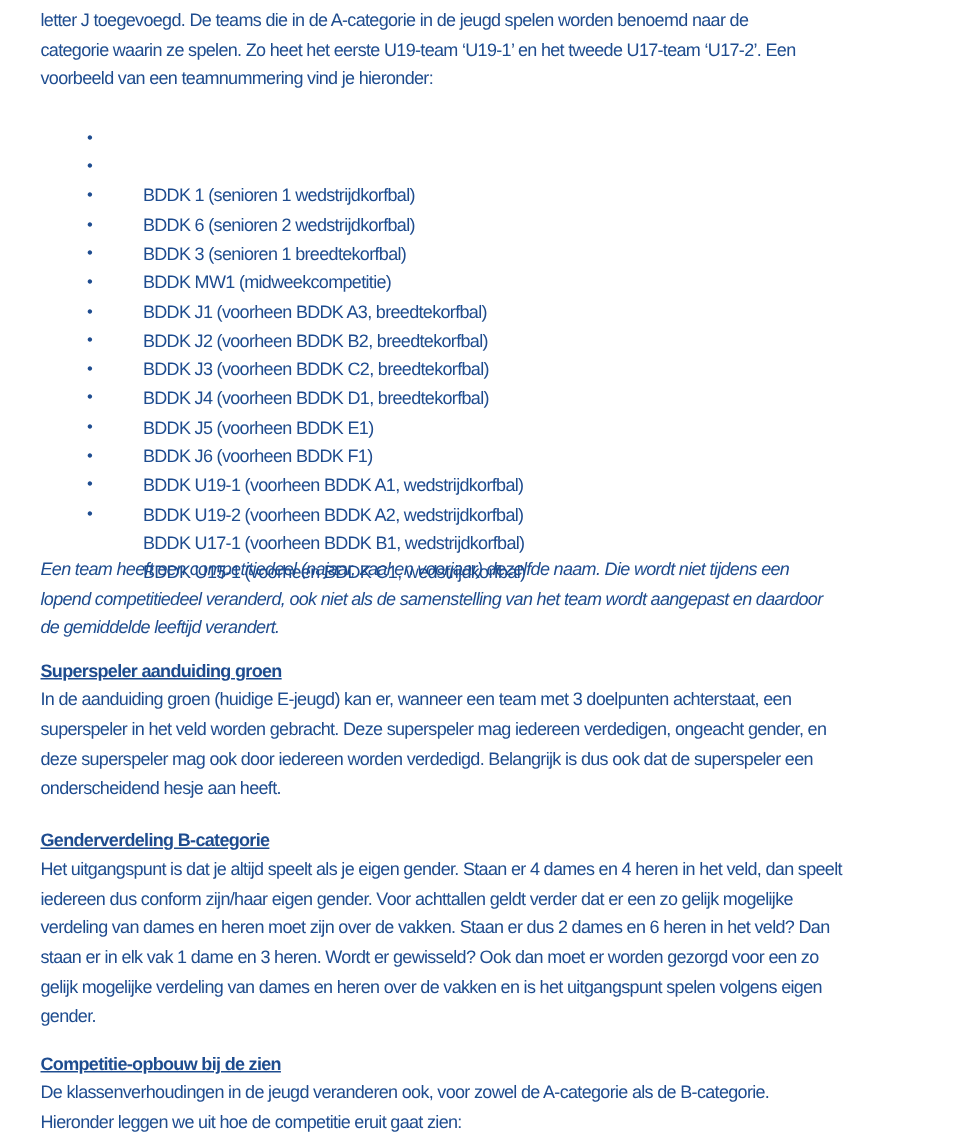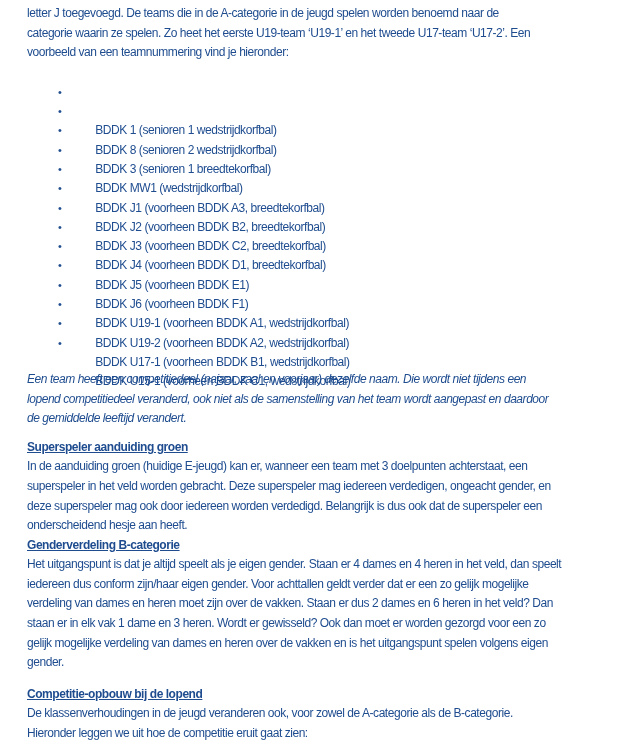--- a/index.html
+++ b/index.html
@@ -54,49 +54,49 @@
   }
   .section-heading {
     margin: 0;
     font-size: 12px;
     font-weight: bold;
     line-height: 19.6px;
     text-decoration: underline;
     white-space: pre;
   }
   .section-superspeler { margin-top: 9px; }
-  .section-gender      { }
+  .section-gender      { margin-top: 15px; }
   .section-competitie  { margin-top: 12px; }
 </style>
 </head>
 <body>
 
 <div class="page">
 
   <p class="para">letter J toegevoegd. De teams die in de A-categorie in de jeugd spelen worden benoemd naar de
 categorie waarin ze spelen. Zo heet het eerste U19-team ‘U19-1’ en het tweede U17-team ‘U17-2’. Een
 voorbeeld van een teamnummering vind je hieronder:</p>
 
   <ul class="team-list">
 
   <li>
       <span class="bullet">•</span>
       <span>BDDK 1 (senioren 1 wedstrijdkorfbal)</span>
     </li>
       <li>
       <span class="bullet">•</span>
-      <span>BDDK 8 (senioren 2 wedstrijdkorfbal)</span>
+      <span>BDDK 6 (senioren 2 wedstrijdkorfbal)</span>
     </li>
       <li>
       <span class="bullet">•</span>
       <span>BDDK 3 (senioren 1 breedtekorfbal)</span>
     </li>
       <li>
       <span class="bullet">•</span>
-      <span>BDDK MW1 (wedstrijdkorfbal)</span>
+      <span>BDDK MW1 (midweekcompetitie)</span>
     </li>
       <li>
       <span class="bullet">•</span>
       <span>BDDK J1 (voorheen BDDK A3, breedtekorfbal)</span>
     </li>
       <li>
       <span class="bullet">•</span>
       <span>BDDK J2 (voorheen BDDK B2, breedtekorfbal)</span>
     </li>
       <li>
@@ -149,18 +149,18 @@
     <h3 class="section-heading">Genderverdeling B-categorie</h3>
     <p class="para">Het uitgangspunt is dat je altijd speelt als je eigen gender. Staan er 4 dames en 4 heren in het veld, dan speelt
 iedereen dus conform zijn/haar eigen gender. Voor achttallen geldt verder dat er een zo gelijk mogelijke
 verdeling van dames en heren moet zijn over de vakken. Staan er dus 2 dames en 6 heren in het veld? Dan
 staan er in elk vak 1 dame en 3 heren. Wordt er gewisseld? Ook dan moet er worden gezorgd voor een zo
 gelijk mogelijke verdeling van dames en heren over de vakken en is het uitgangspunt spelen volgens eigen
 gender.</p>
   </div>
 
   <div class="section section-competitie">
-    <h3 class="section-heading">Competitie-opbouw bij de lopend</h3>
+    <h3 class="section-heading">Competitie-opbouw bij de zien</h3>
     <p class="para">De klassenverhoudingen in de jeugd veranderen ook, voor zowel de A-categorie als de B-categorie.
 Hieronder leggen we uit hoe de competitie eruit gaat zien:</p>
   </div>
 
 </div>
 
 </body></html>

